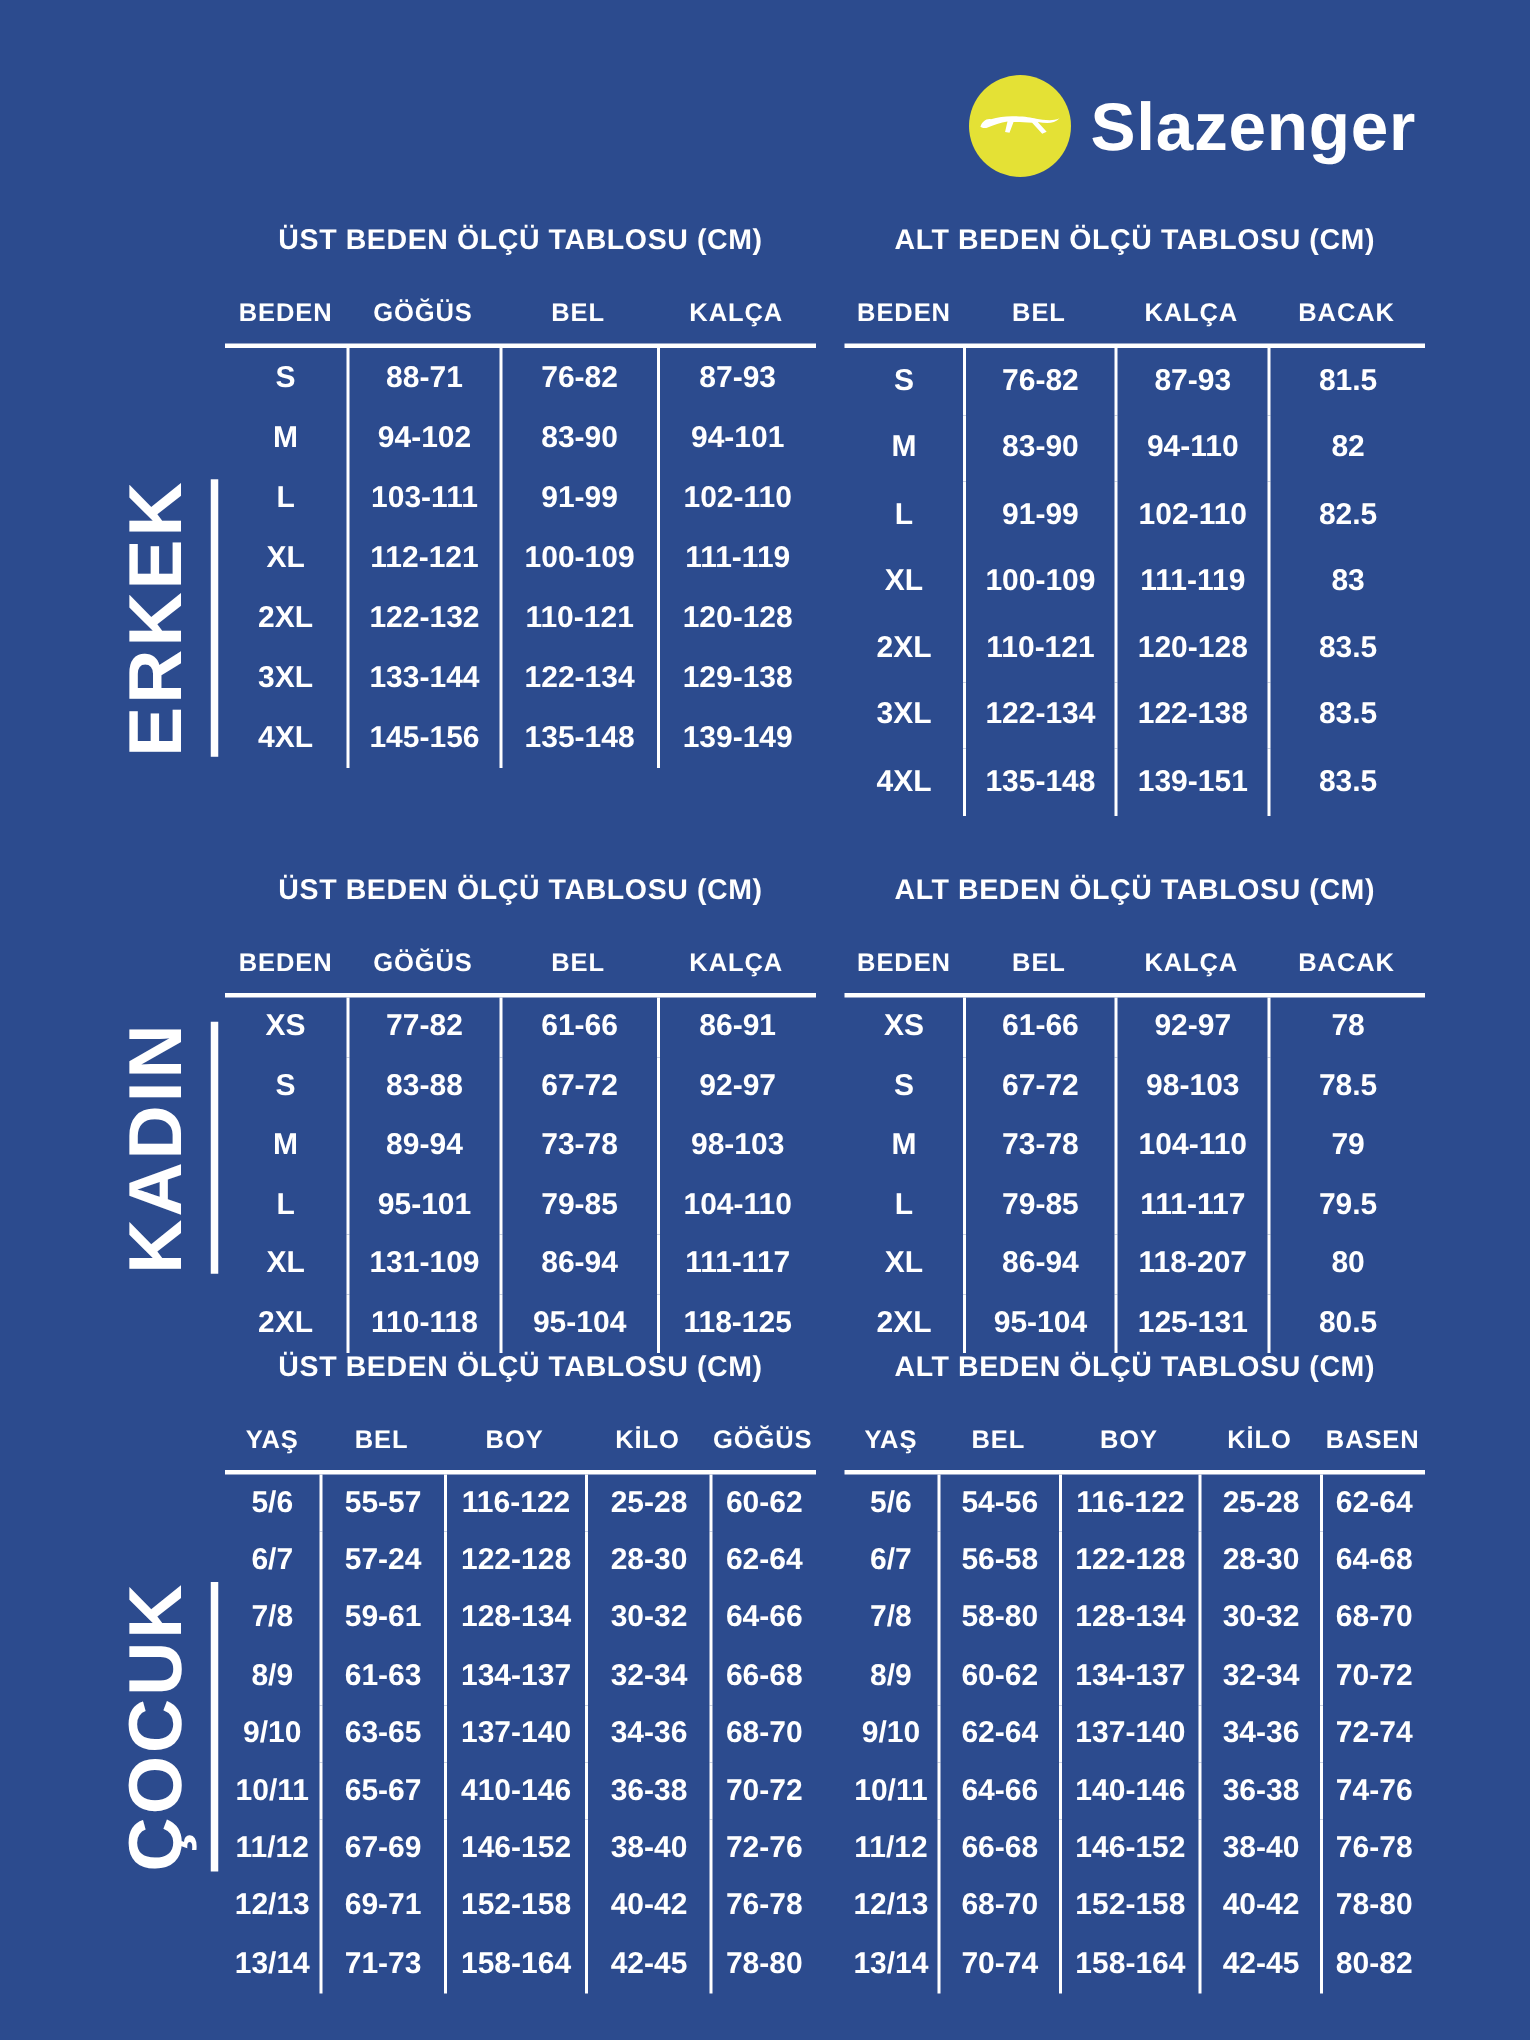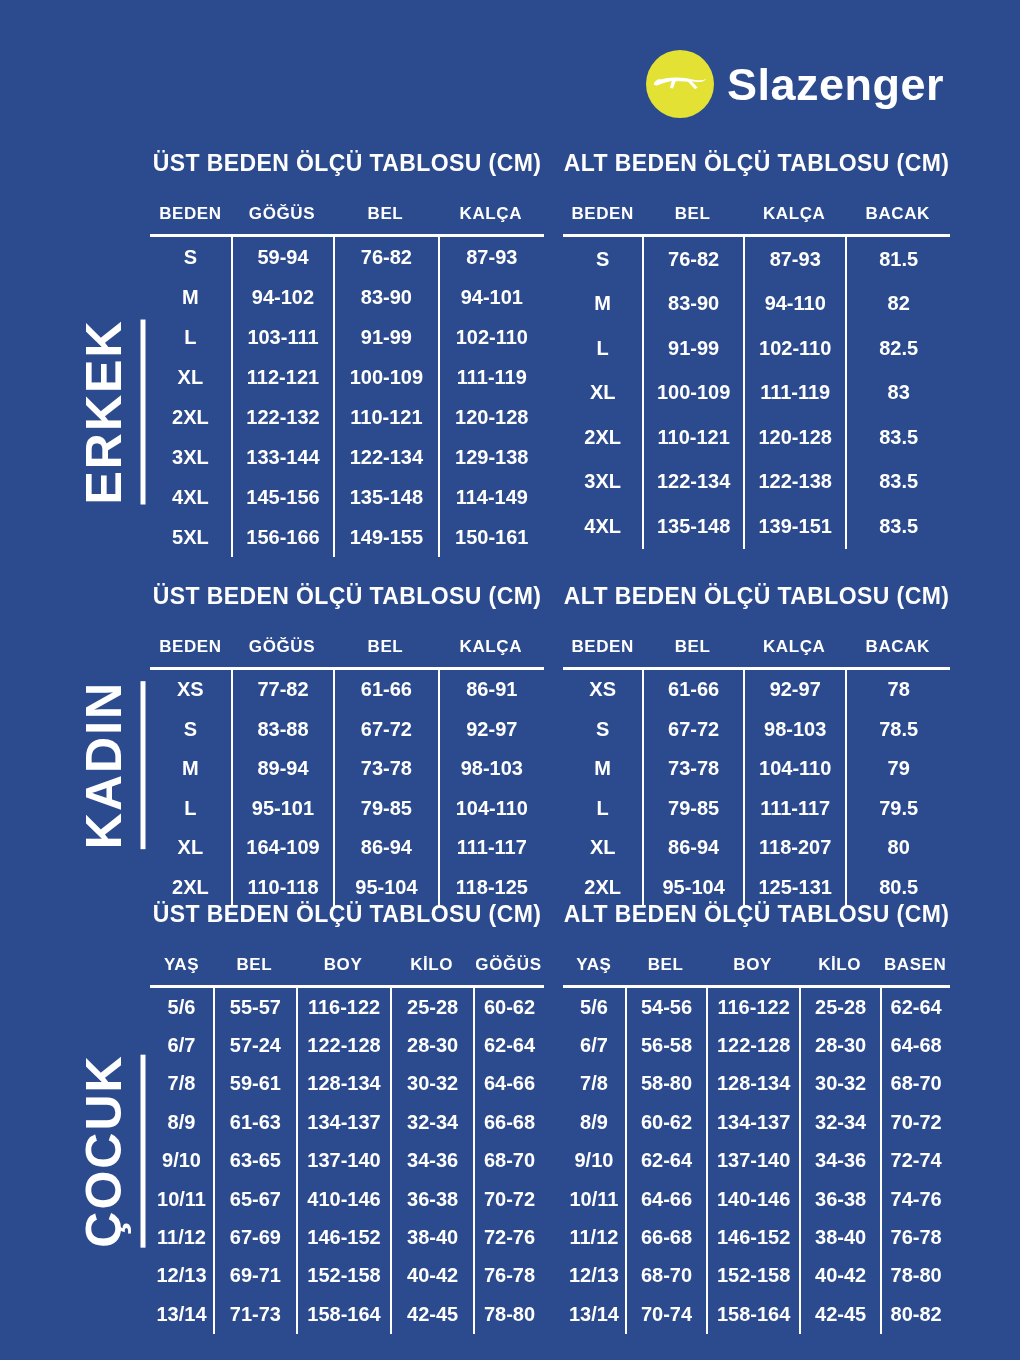--- a/index.html
+++ b/index.html
@@ -28,21 +28,21 @@
     border-bottom:5px solid #fff;padding-bottom:12px;
     transform:translate(-50%,-50%) rotate(-90deg);
   }
   .s0 .vlabel{top:262px;}
   .s1 .vlabel{top:182px;}
   .s2 .vlabel{top:250px;}
   
   .size-table{position:absolute;top:0;}
   .t0{left:150px;width:394px;}
   .t1{left:563px;width:387px;}
-  .tbl-title{font-size:23px;font-weight:700;text-align:center;letter-spacing:.4px;white-space:nowrap;margin-bottom:15px;}
+  .tbl-title{font-size:19px;font-weight:700;text-align:center;letter-spacing:.4px;white-space:nowrap;margin-bottom:15px;}
   .row{display:grid;align-items:center;}
   .cols-4 .row{grid-template-columns:20.5% 26% 26.5% 27%;}
   .cols-5 .row{grid-template-columns:16% 21% 24% 21% 18%;}
   .tbl-head{border-bottom:3px solid #fff;padding-bottom:10px;padding-top:12px;}
   .hcell{font-size:17px;font-weight:700;text-align:center;letter-spacing:.6px;}
   .tbl-body .row{height:var(--rh,40px);}
   .rh-6{--rh:39.5px;}
   .rh-7{--rh:44.5px;}
   .rh-8{--rh:40px;}
   .rh-9{--rh:38.4px;}
@@ -81,21 +81,21 @@
         <div class="tbl-title">ÜST BEDEN ÖLÇÜ TABLOSU (CM)</div>
         <div class="tbl-head row">
           <div class="hcell">BEDEN</div>
           <div class="hcell">GÖĞÜS</div>
           <div class="hcell">BEL</div>
           <div class="hcell">KALÇA</div>
         </div>
         <div class="tbl-body">
           <div class="row">
             <div class="cell">S</div>
-            <div class="cell sep">59-94</div>
+            <div class="cell sep">88-71</div>
             <div class="cell sep">76-82</div>
             <div class="cell sep">87-93</div>
           </div>
           <div class="row">
             <div class="cell">M</div>
             <div class="cell sep">94-102</div>
             <div class="cell sep">83-90</div>
             <div class="cell sep">94-101</div>
           </div>
           <div class="row">
@@ -119,27 +119,21 @@
           <div class="row">
             <div class="cell">3XL</div>
             <div class="cell sep">133-144</div>
             <div class="cell sep">122-134</div>
             <div class="cell sep">129-138</div>
           </div>
           <div class="row">
             <div class="cell">4XL</div>
             <div class="cell sep">145-156</div>
             <div class="cell sep">135-148</div>
-            <div class="cell sep">114-149</div>
-          </div>
-          <div class="row">
-            <div class="cell">5XL</div>
-            <div class="cell sep">156-166</div>
-            <div class="cell sep">149-155</div>
-            <div class="cell sep">150-161</div>
+            <div class="cell sep">139-149</div>
           </div>
         </div>
       </div>
       <div class="size-table t1 cols-4 rh-7">
         <div class="tbl-title">ALT BEDEN ÖLÇÜ TABLOSU (CM)</div>
         <div class="tbl-head row">
           <div class="hcell">BEDEN</div>
           <div class="hcell">BEL</div>
           <div class="hcell">KALÇA</div>
           <div class="hcell">BACAK</div>
@@ -220,21 +214,21 @@
             <div class="cell sep">98-103</div>
           </div>
           <div class="row">
             <div class="cell">L</div>
             <div class="cell sep">95-101</div>
             <div class="cell sep">79-85</div>
             <div class="cell sep">104-110</div>
           </div>
           <div class="row">
             <div class="cell">XL</div>
-            <div class="cell sep">164-109</div>
+            <div class="cell sep">131-109</div>
             <div class="cell sep">86-94</div>
             <div class="cell sep">111-117</div>
           </div>
           <div class="row">
             <div class="cell">2XL</div>
             <div class="cell sep">110-118</div>
             <div class="cell sep">95-104</div>
             <div class="cell sep">118-125</div>
           </div>
         </div>

